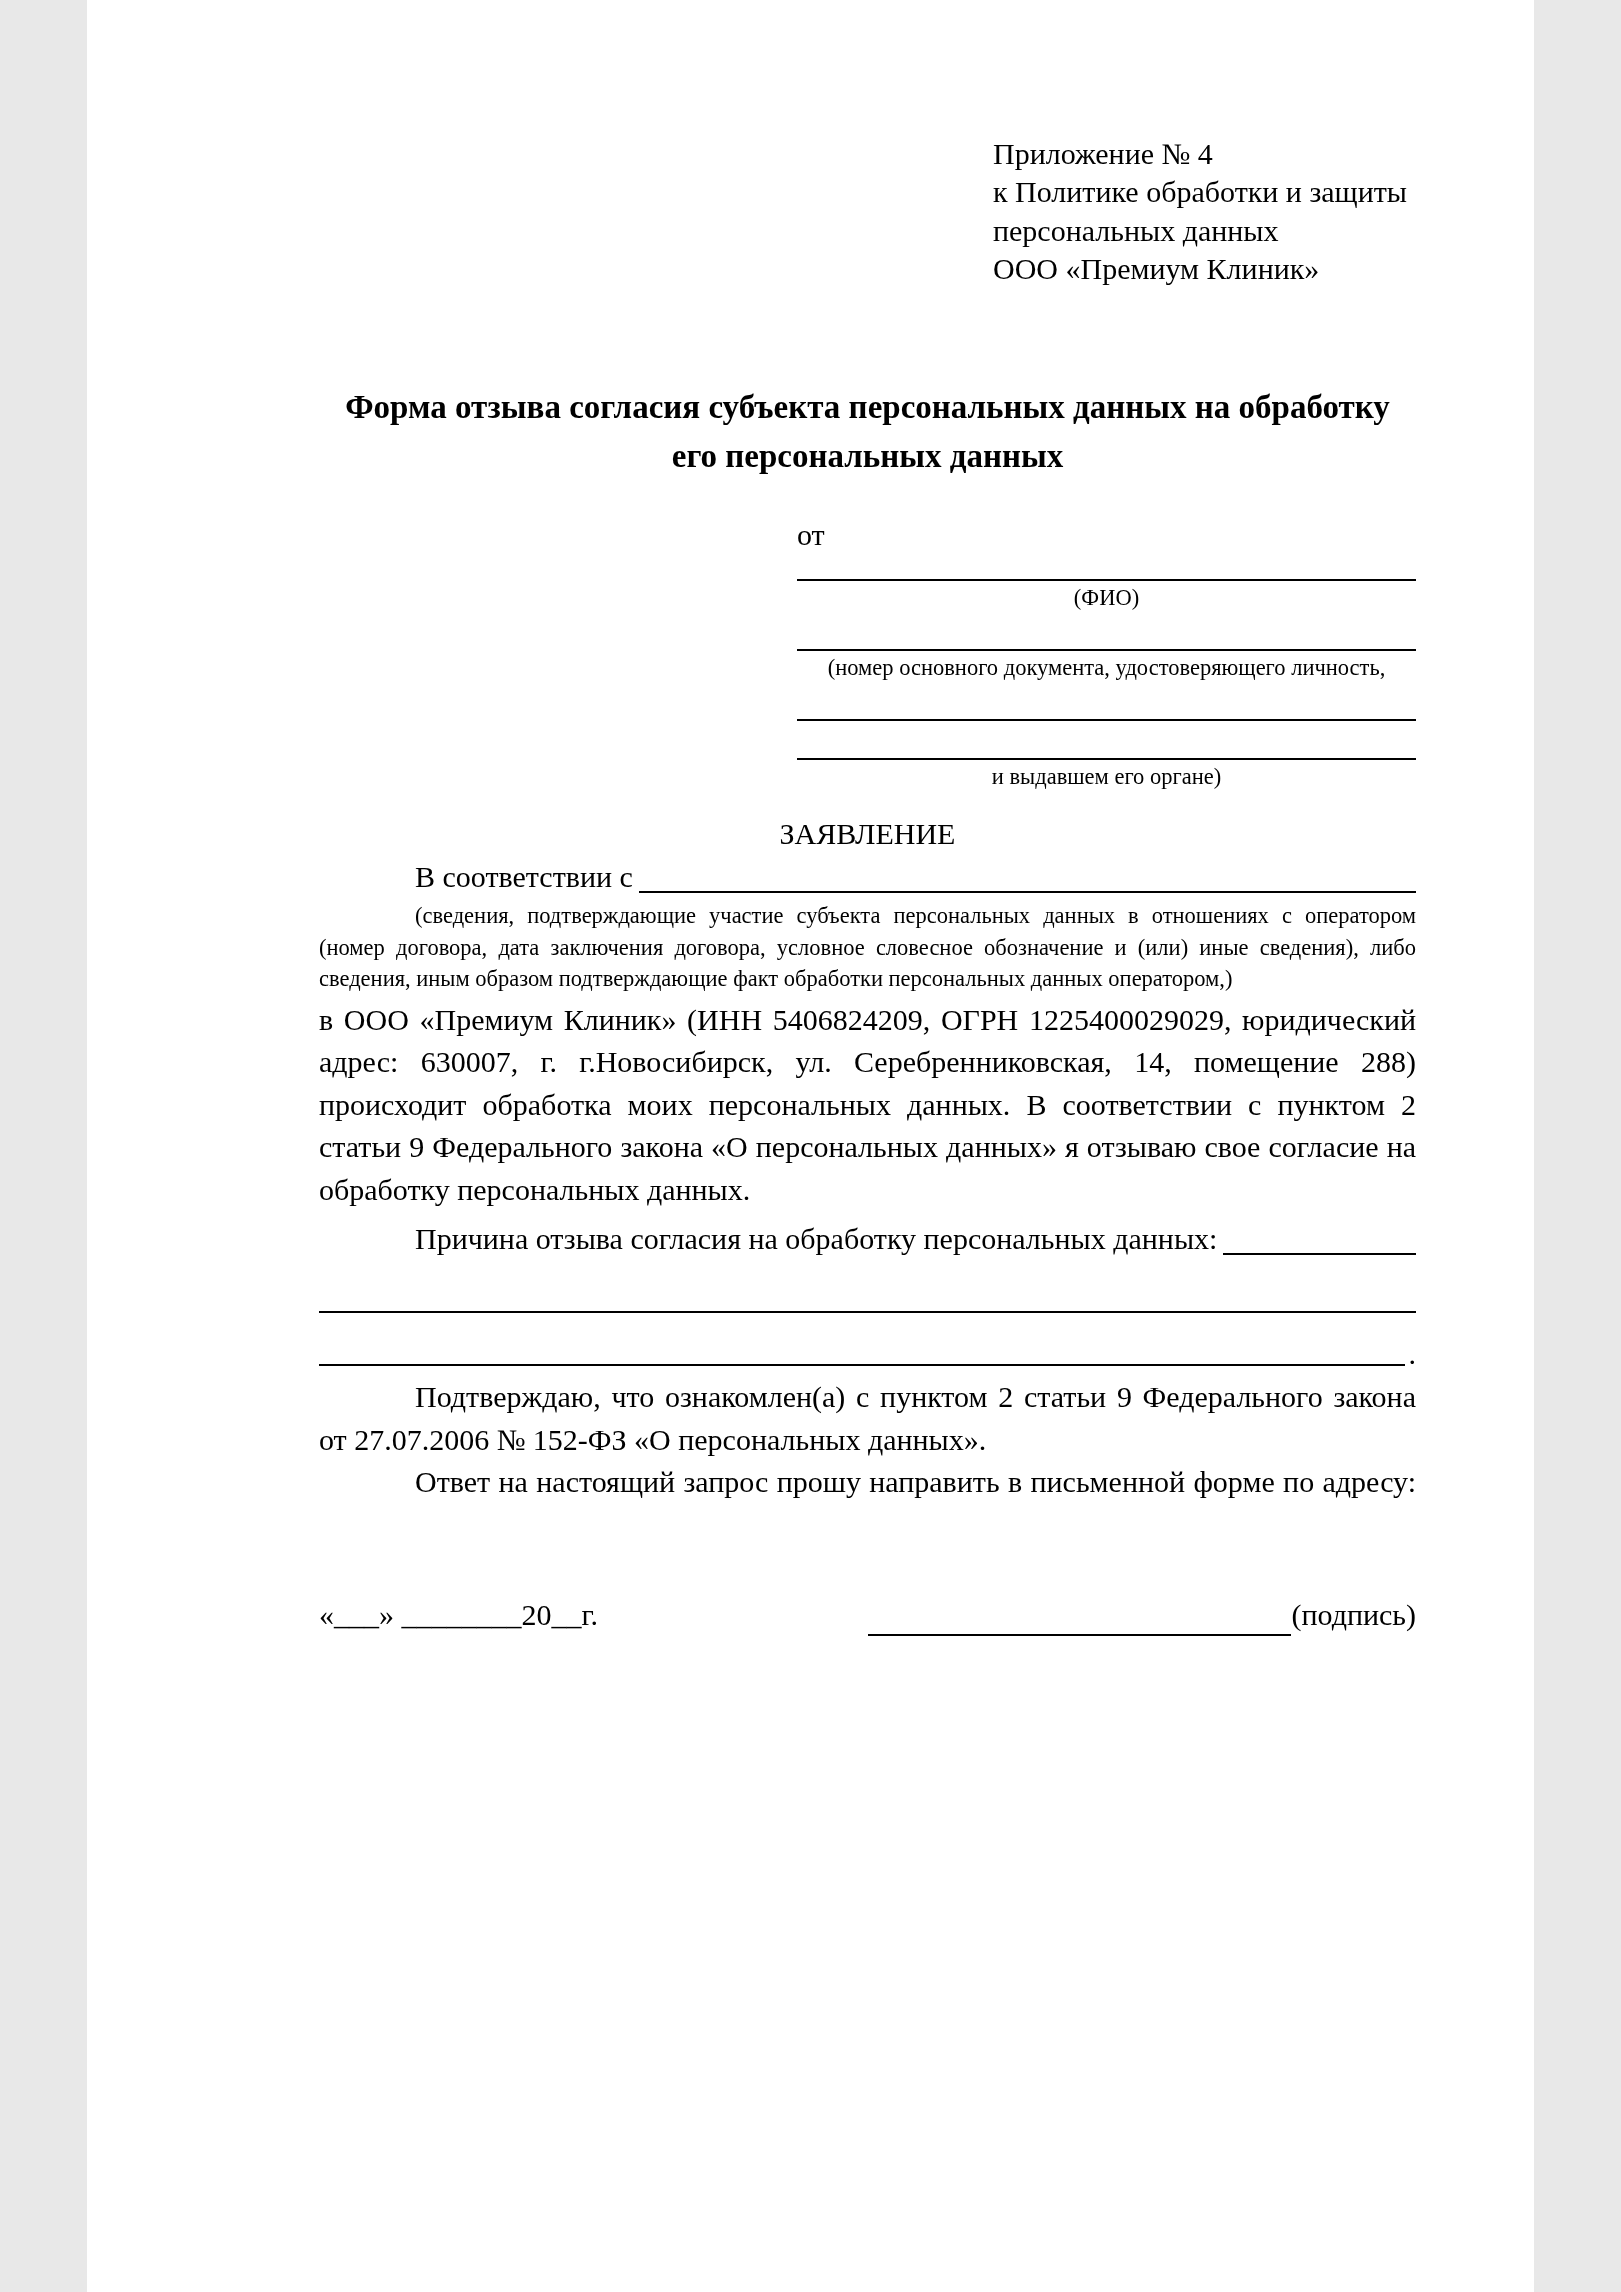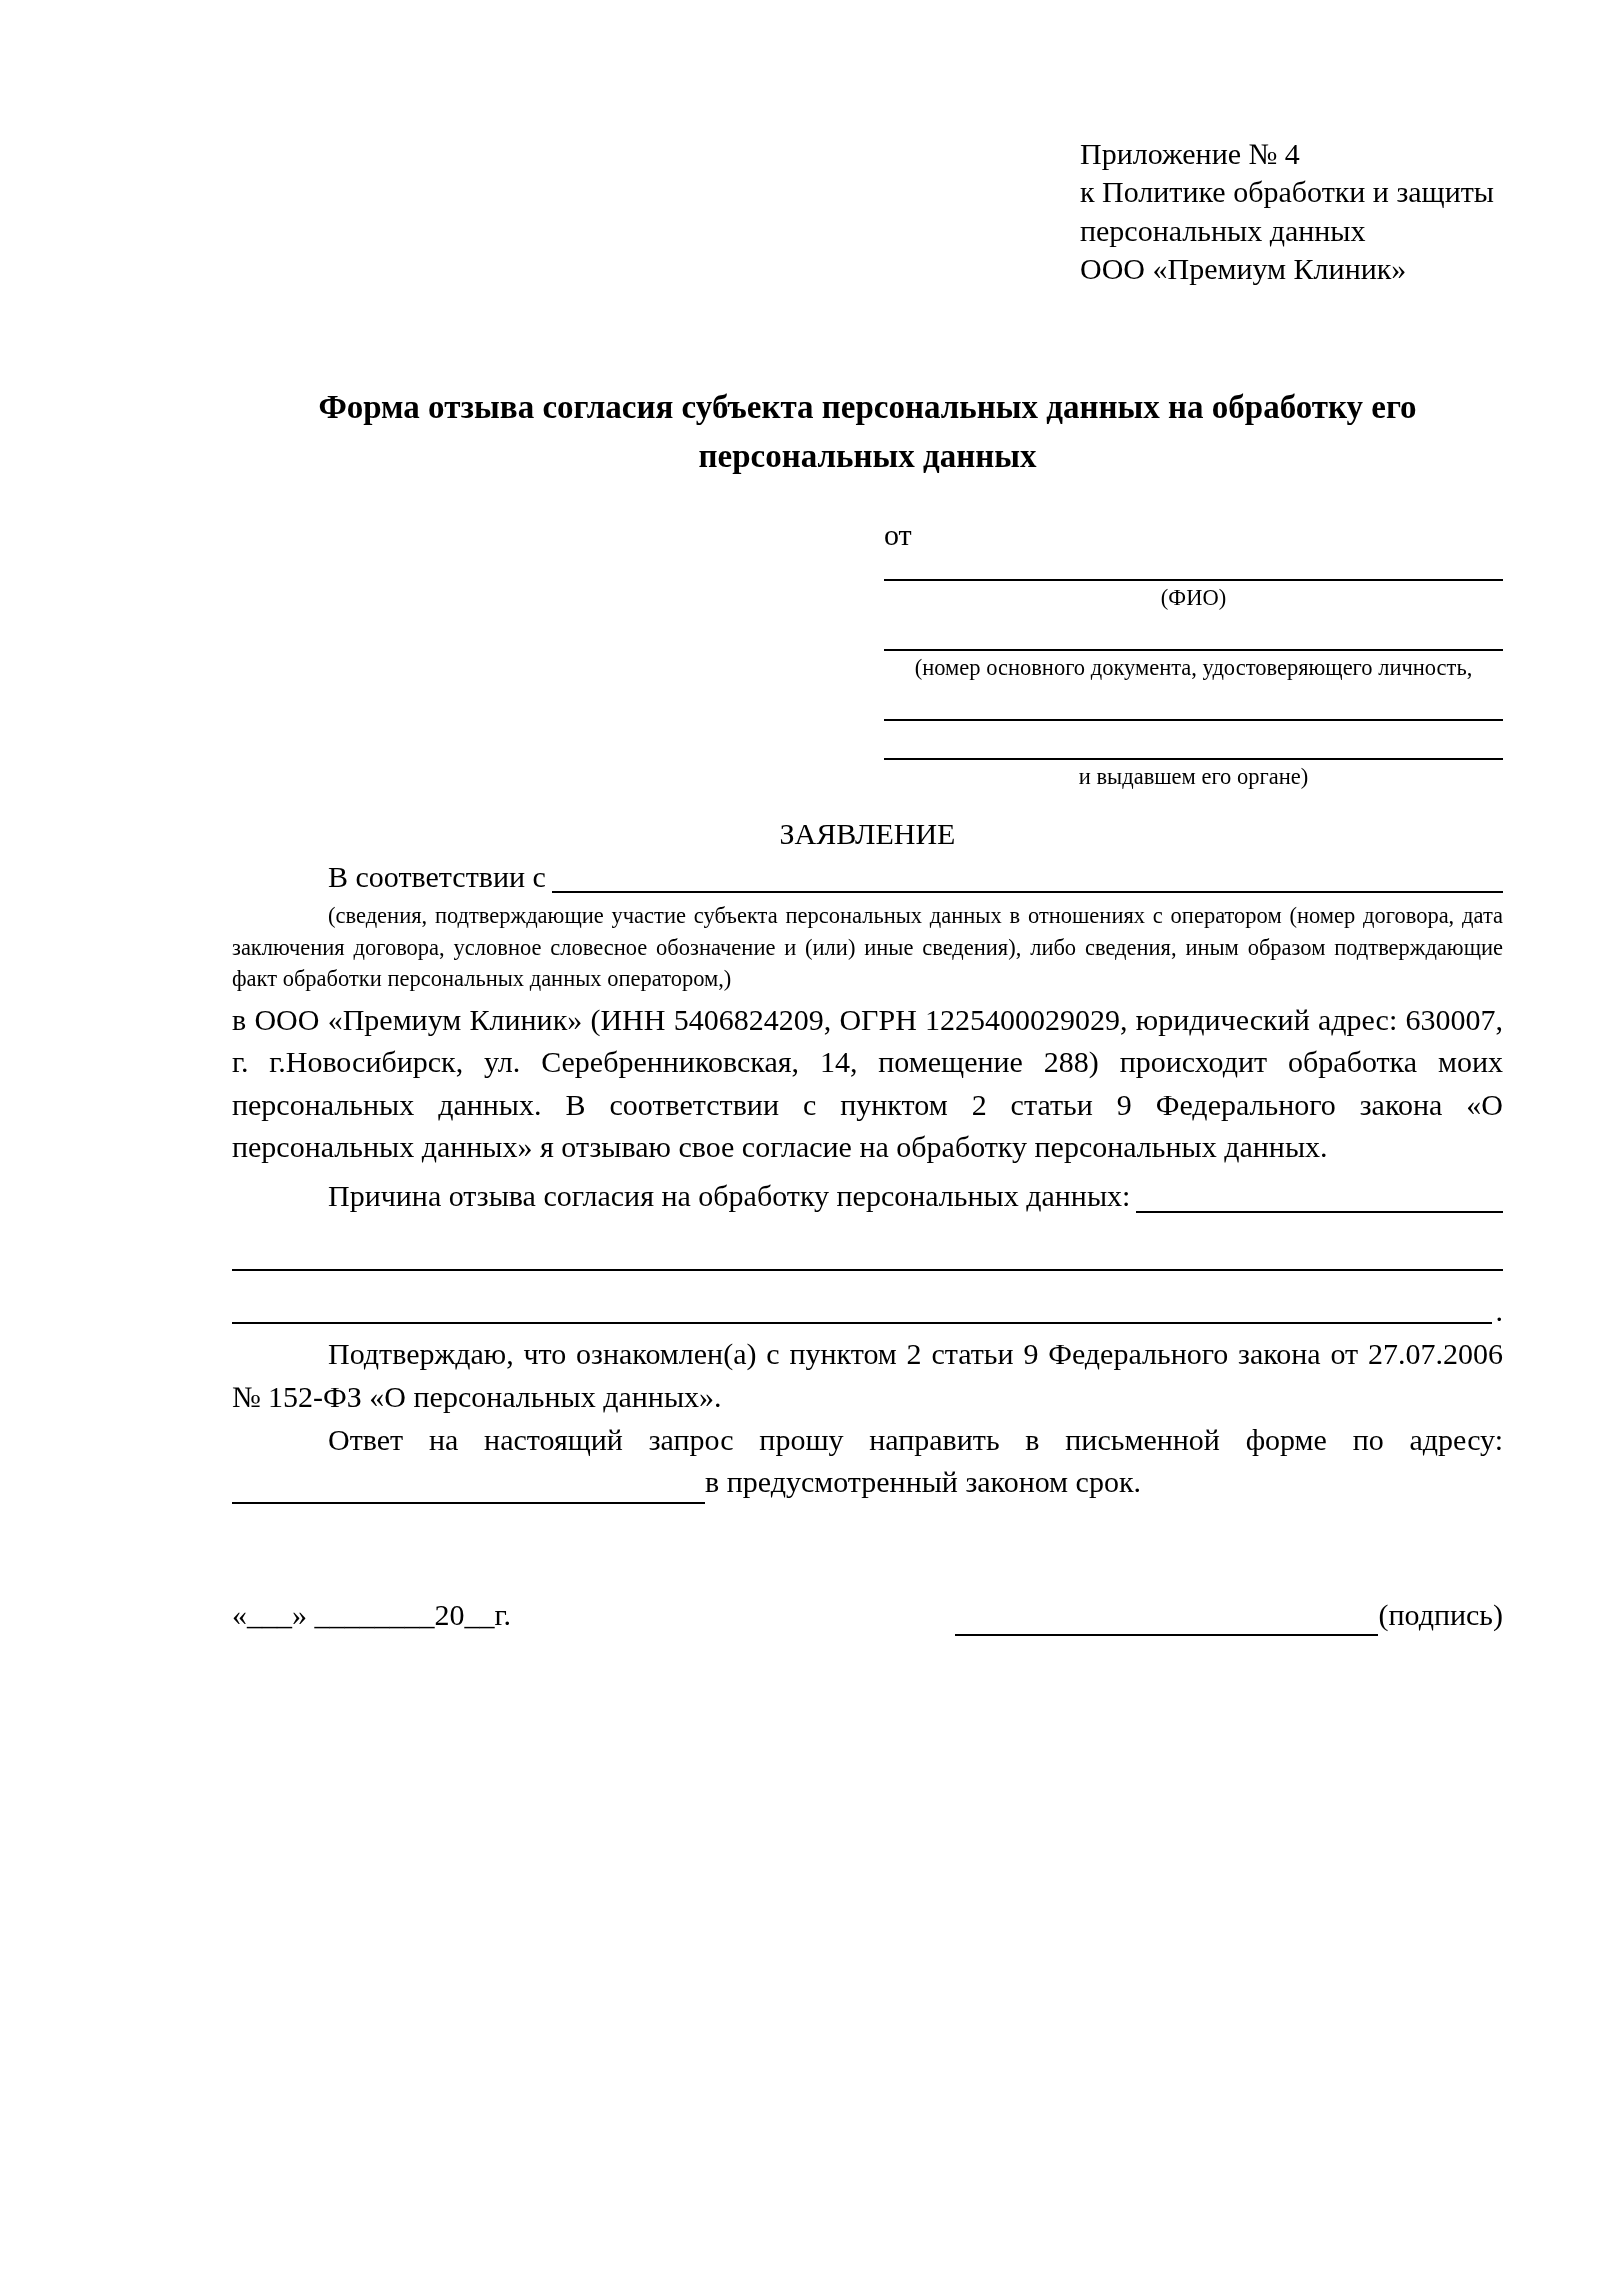--- a/index.html
+++ b/index.html
@@ -1,18 +1,18 @@
 <!DOCTYPE html>
 <html><head>
 <meta charset="utf-8">
 <style>
   html,body { margin:0; padding:0; background:#e8e8e8; }
   .page {
     position:relative;
-    width:1621px; height:2293px;
+    width:1447px; height:2293px;
     margin:0 auto;
     background:#ffffff;
     color:#000;
     box-sizing:border-box;
     padding:135px 118px 59px 232px;
     font-family:"Liberation Serif","DejaVu Serif",serif;
     font-size:30px;
     line-height:1.42;
   }
   
@@ -136,24 +136,20 @@
     <span class="fill"></span>
   </div>
   <div class="blank-row">
     <span class="fill"></span>
     <span class="dot">.</span>
   </div>
 
   <div class="para-confirm">Подтверждаю, что ознакомлен(а) с пунктом 2 статьи 9 Федерального закона от 27.07.2006 № 152-ФЗ «О персональных данных».</div>
 
   <div class="para-reply-first">Ответ на настоящий запрос прошу направить в письменной форме по адресу:</div>
-  <div class="reply-line2">
-    <span class="addr-blank"></span>
-    <span class="tail">в предусмотренный законом срок.</span>
-  </div>
 
   <div class="footer-row">
     <span class="date-blank">«___» ________20__г.</span>
     <span class="sig-group">
       <span class="sig-line"></span>
       <span class="sig-caption">(подпись)</span>
     </span>
   </div>
 
 </div>

